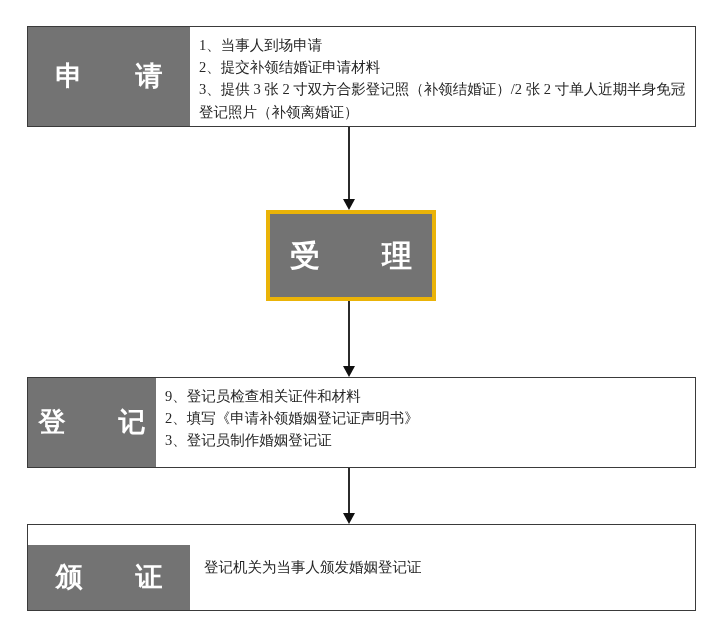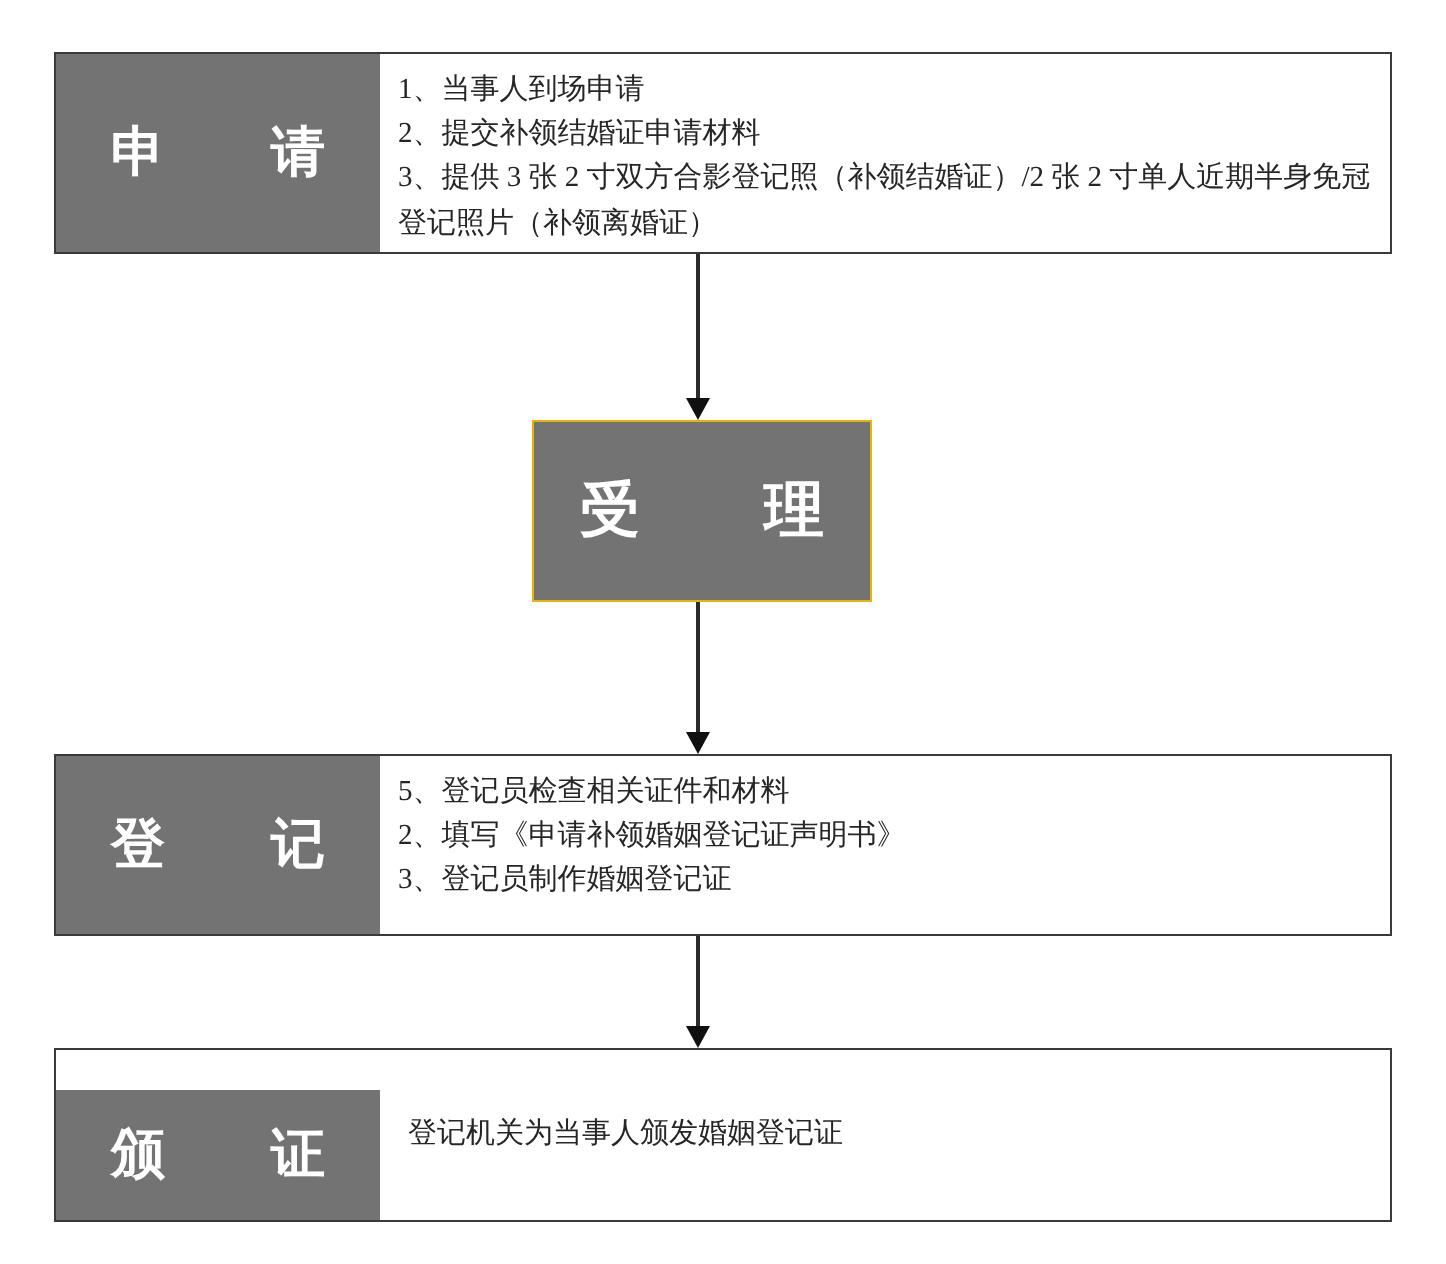--- a/index.html
+++ b/index.html
@@ -77,37 +77,37 @@
     width: 669px;
     height: 101px;
   }
   #box-apply .label-cell { width: 162px; }
 
   #box-accept {
     left: 266px;
     top: 210px;
     width: 170px;
     height: 91px;
-    border: 1px solid #eab308;
+    border: 4px solid #eab308;
     background: #c00000;
   }
   #box-accept .label-cell {
     width: 100%;
     font-size: 30px;
     letter-spacing: 16px;
     text-indent: 16px;
   }
 
   #box-register {
     left: 27px;
     top: 377px;
     width: 669px;
     height: 91px;
   }
-  #box-register .label-cell { width: 162px; }
+  #box-register .label-cell { width: 128px; }
 
   #box-issue {
     left: 27px;
     top: 524px;
     width: 669px;
     height: 87px;
   }
   #box-issue .label-cell { width: 162px; margin-top: 20px; }
 
   
@@ -168,21 +168,21 @@
   </div>
 
   <div class="connector" id="conn-2">
     <div class="stem"></div>
     <div class="head"></div>
   </div>
 
   <div class="flow-box" id="box-register">
     <div class="label-cell">登　记</div>
     <div class="body-cell">
-      <div class="body-line">5、登记员检查相关证件和材料</div>
+      <div class="body-line">9、登记员检查相关证件和材料</div>
       <div class="body-line">2、填写《申请补领婚姻登记证声明书》</div>
       <div class="body-line">3、登记员制作婚姻登记证</div>
     </div>
   </div>
 
   <div class="connector" id="conn-3">
     <div class="stem"></div>
     <div class="head"></div>
   </div>
 

